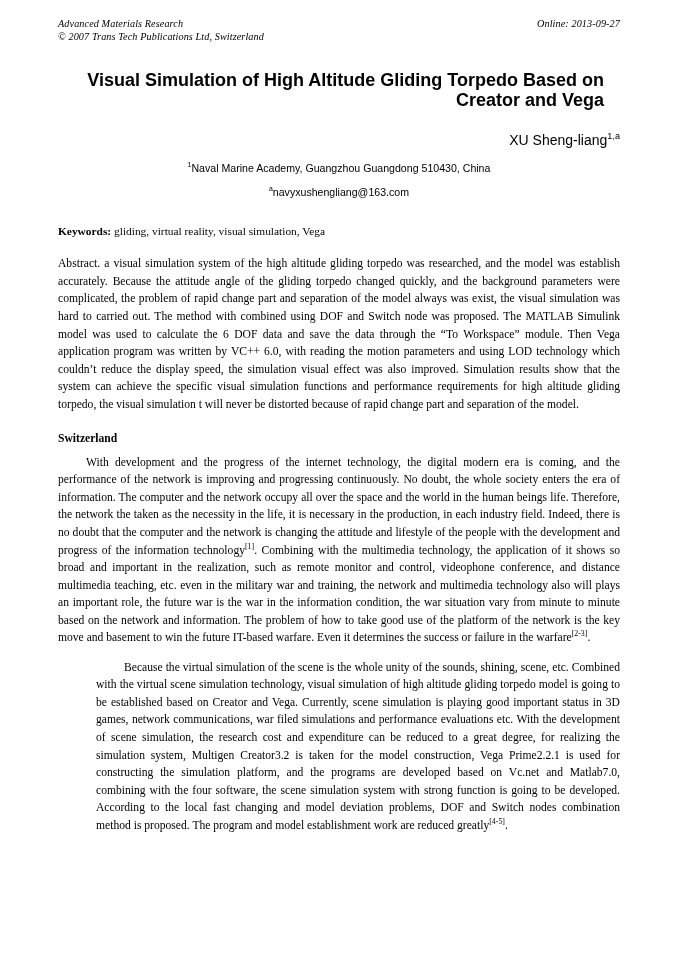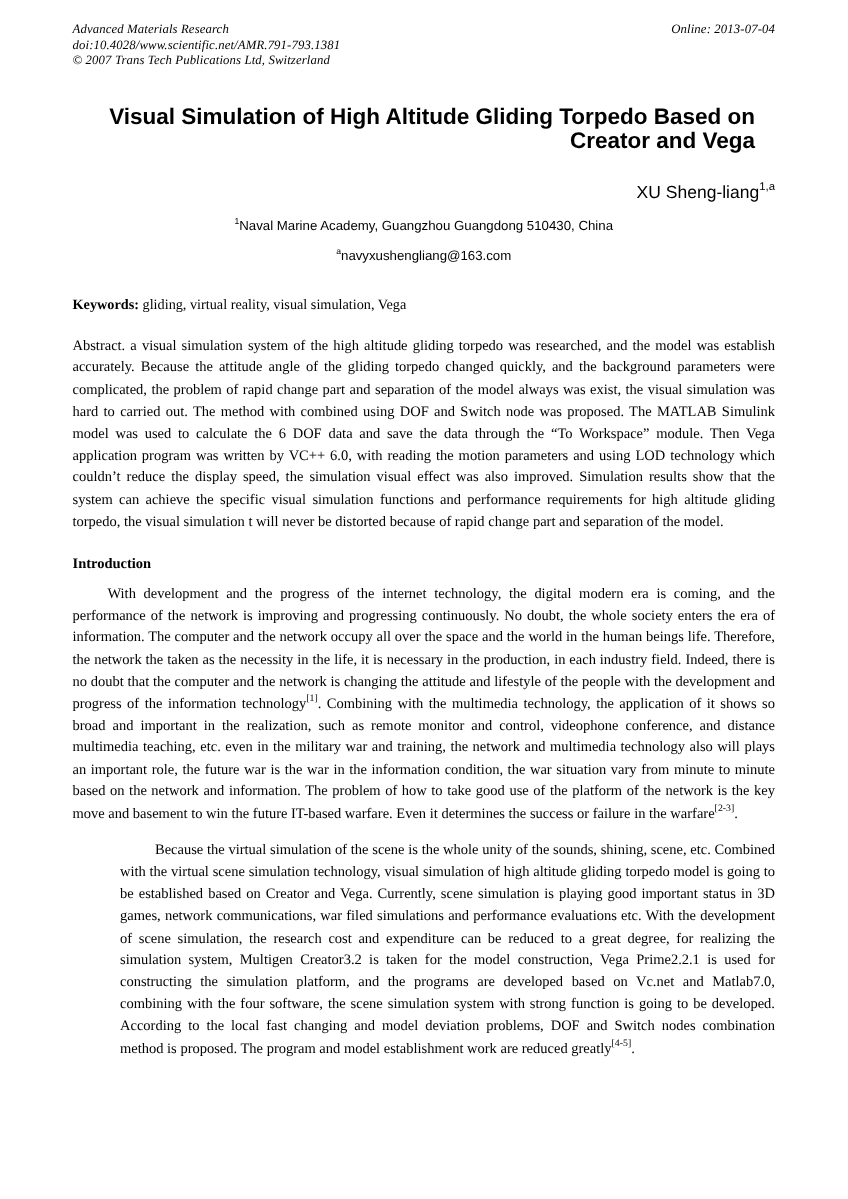--- a/index.html
+++ b/index.html
@@ -121,23 +121,22 @@
   }
 </style>
 </head>
 <body>
 
 <div class="page">
 
   <div class="masthead">
     <div class="masthead-row">
       <span class="masthead-journal">Advanced Materials Research</span>
-      <span class="masthead-online">Online: 2013-07-04</span>
+      <span class="masthead-online">Online: 2013-09-27</span>
     </div>
-    <div class="masthead-line">doi:10.4028/www.scientific.net/AMR.791-793.1381</div>
     <div class="masthead-line">© 2007 Trans Tech Publications Ltd, Switzerland</div>
   </div>
 
   <h1 class="title">Visual Simulation of High Altitude Gliding Torpedo Based on Creator and Vega</h1>
 
   <div class="author">
     <span>XU Sheng-liang</span><sup>1,a</sup>
   </div>
   <div class="affil">
     <sup>1</sup><span>Naval Marine Academy, Guangzhou Guangdong 510430, China</span>
@@ -149,19 +148,19 @@
   <div class="keywords">
     <span class="lbl">Keywords:</span>
     <span>gliding, virtual reality, visual simulation, Vega</span>
   </div>
 
   <div class="abstract">
     <span class="lbl">Abstract.</span>
     <span>a visual simulation system of the high altitude gliding torpedo was researched, and the model was establish accurately. Because the attitude angle of the gliding torpedo changed quickly, and the background parameters were complicated, the problem of rapid change part and separation of the model always was exist, the visual simulation was hard to carried out. The method with combined using DOF and Switch node was proposed. The MATLAB Simulink model was used to calculate the 6 DOF data and save the data through the “To Workspace” module. Then Vega application program was written by VC++ 6.0, with reading the motion parameters and using LOD technology which couldn’t reduce the display speed, the simulation visual effect was also improved. Simulation results show that the system can achieve the specific visual simulation functions and performance requirements for high altitude gliding torpedo, the visual simulation t will never be distorted because of rapid change part and separation of the model.</span>
   </div>
 
-  <div class="section-head">Introduction</div>
+  <div class="section-head">Switzerland</div>
 
   <p class="body-para"><span>With development and the progress of the internet technology, the digital modern era is coming, and the performance of the network is improving and progressing continuously. No doubt, the whole society enters the era of information. The computer and the network occupy all over the space and the world in the human beings life. Therefore, the network the taken as the necessity in the life, it is necessary in the production, in each industry field. Indeed, there is no doubt that the computer and the network is changing the attitude and lifestyle of the people with the development and progress of the information technology</span><span class="cite">[1]</span><span>. Combining with the multimedia technology, the application of it shows so broad and important in the realization, such as remote monitor and control, videophone conference, and distance multimedia teaching, etc. even in the military war and training, the network and multimedia technology also will plays an important role, the future war is the war in the information condition, the war situation vary from minute to minute based on the network and information. The problem of how to take good use of the platform of the network is the key move and basement to win the future IT-based warfare. Even it determines the success or failure in the warfare</span><span class="cite">[2-3]</span><span>.</span></p>
 
   <p class="body-para tight"><span>Because the virtual simulation of the scene is the whole unity of the sounds, shining, scene, etc. Combined with the virtual scene simulation technology, visual simulation of high altitude gliding torpedo model is going to be established based on Creator and Vega. Currently, scene simulation is playing good important status in 3D games, network communications, war filed simulations and performance evaluations etc. With the development of scene simulation, the research cost and expenditure can be reduced to a great degree, for realizing the simulation system, Multigen Creator3.2 is taken for the model construction, Vega Prime2.2.1 is used for constructing the simulation platform, and the programs are developed based on Vc.net and Matlab7.0, combining with the four software, the scene simulation system with strong function is going to be developed. According to the local fast changing and model deviation problems, DOF and Switch nodes combination method is proposed. The program and model establishment work are reduced greatly</span><span class="cite">[4-5]</span><span>.</span></p>
 
 </div>
 
 </body></html>

